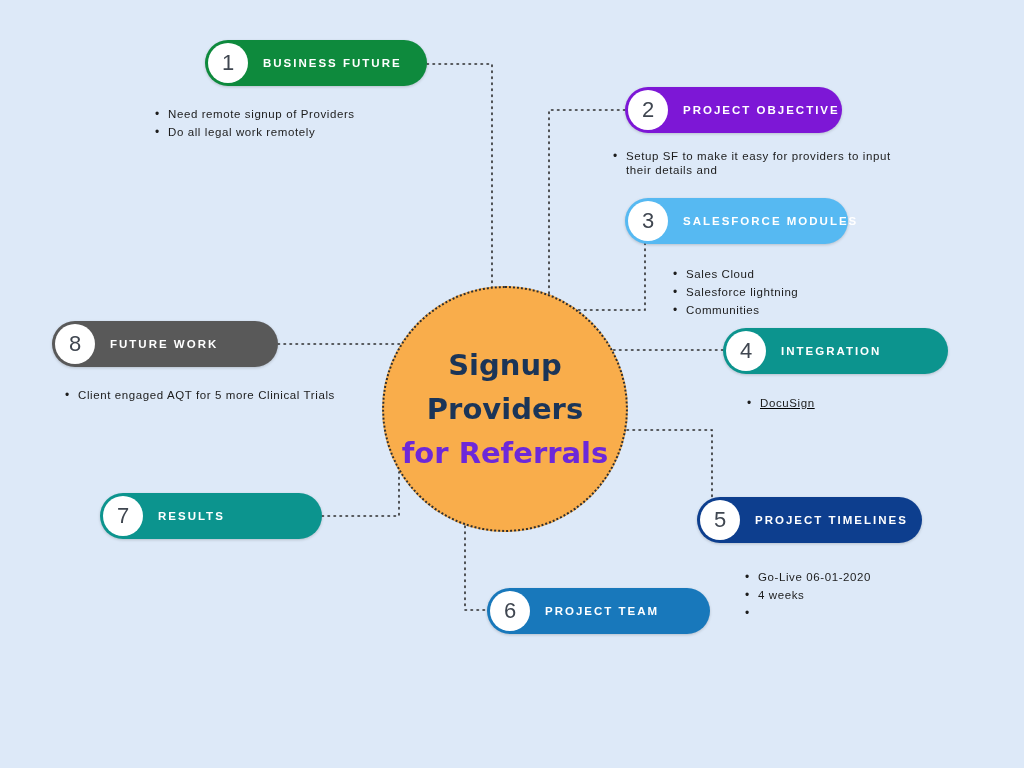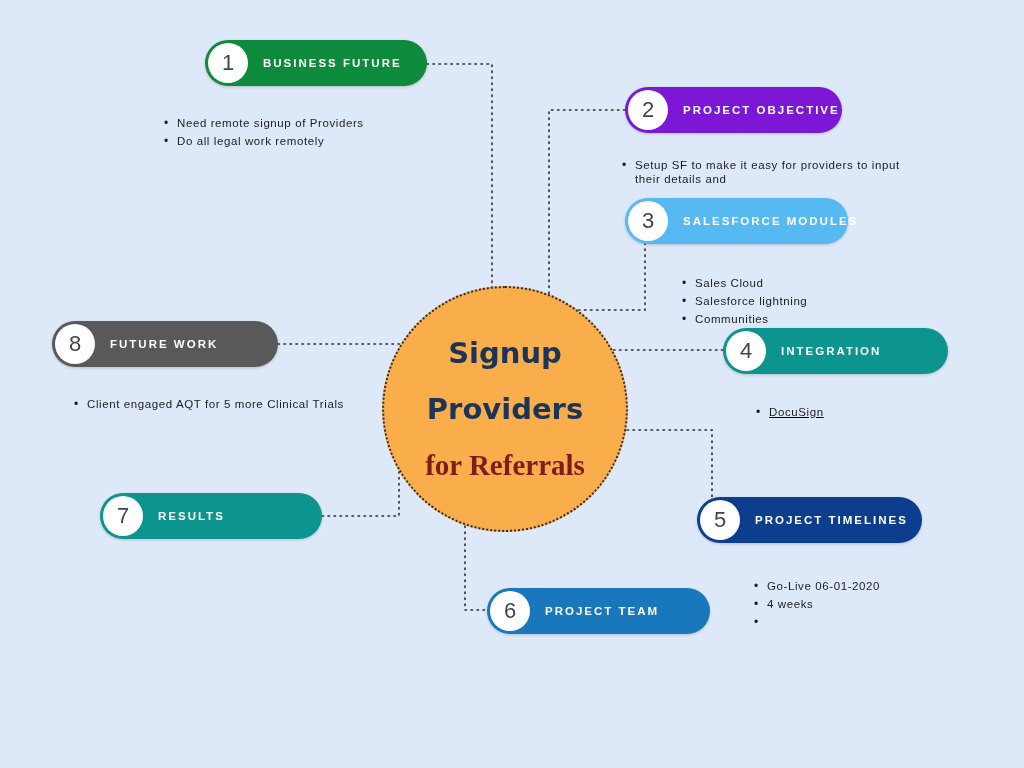--- a/index.html
+++ b/index.html
@@ -7,21 +7,21 @@
   .canvas{
     position:relative;width:1024px;height:768px;overflow:hidden;
     background:#dde9f8;
   }
   svg.connectors{position:absolute;left:0;top:0;pointer-events:none;}
 
   
   .center-circle{
     position:absolute;left:382px;top:286px;width:246px;height:246px;
     border-radius:50%;border:2px dotted #2e2e2e;box-sizing:border-box;
-    display:flex;flex-direction:column;align-items:center;justify-content:center;gap:12px;
+    display:flex;flex-direction:column;align-items:center;justify-content:center;
   }
   .center-circle span{
     display:block;font-size:29px;font-weight:bold;line-height:44px;
     font-family:"DejaVu Sans", sans-serif;
   }
 
   
   .pill{
     position:absolute;height:46px;border-radius:24px;box-sizing:border-box;
     display:flex;align-items:center;padding-left:58px;
@@ -32,21 +32,21 @@
     background:#ffffff;display:flex;align-items:center;justify-content:center;
     font-size:22px;color:#3f4650;
   }
   .pill .lbl{
     color:#ffffff;font-size:11.5px;letter-spacing:2px;font-weight:600;
     white-space:nowrap;
   }
 
   
   ul.bullets{
-    position:absolute;list-style:none;margin:17px;padding:0;
+    position:absolute;list-style:none;margin:8px;padding:0;
   }
   ul.bullets li{
     position:relative;padding-left:15px;margin-bottom:4px;
     font-size:11.5px;line-height:14px;letter-spacing:0.6px;color:#1c1c1c;
   }
   ul.bullets li::before{
     content:"•";position:absolute;left:2px;top:0;color:#1c1c1c;font-size:12px;
   }
   ul.bullets li.alert{font-weight:bold;}
 
@@ -82,21 +82,21 @@
       <polyline points="627,430 712,430 712,497"></polyline>
       <polyline points="465,526 465,610 487,610"></polyline>
       <polyline points="322,516 399,516 399,472"></polyline>
       <polyline points="278,344 401,344"></polyline>
     </g>
   </svg>
 
   <div class="center-circle" style="background-color: rgb(249, 173, 75);">
     <span style="color: rgb(27, 53, 88);">Signup</span>
     <span style="color: rgb(27, 53, 88);">Providers</span>
-    <span style="color: #7f1d1d; font-family: Liberation Serif, serif;">for Referrals</span>
+    <span style="color: #6d28d9;">for Referrals</span>
   </div>
 
   <div class="pill" id="pill1" style="background-color: rgb(14, 138, 61);">
     <span class="num">1</span>
     <span class="lbl">BUSINESS FUTURE</span>
   </div>
   <ul class="bullets" id="bul1">
     <li>Need remote signup of Providers</li>
     <li>Do all legal work remotely</li>
   </ul>

